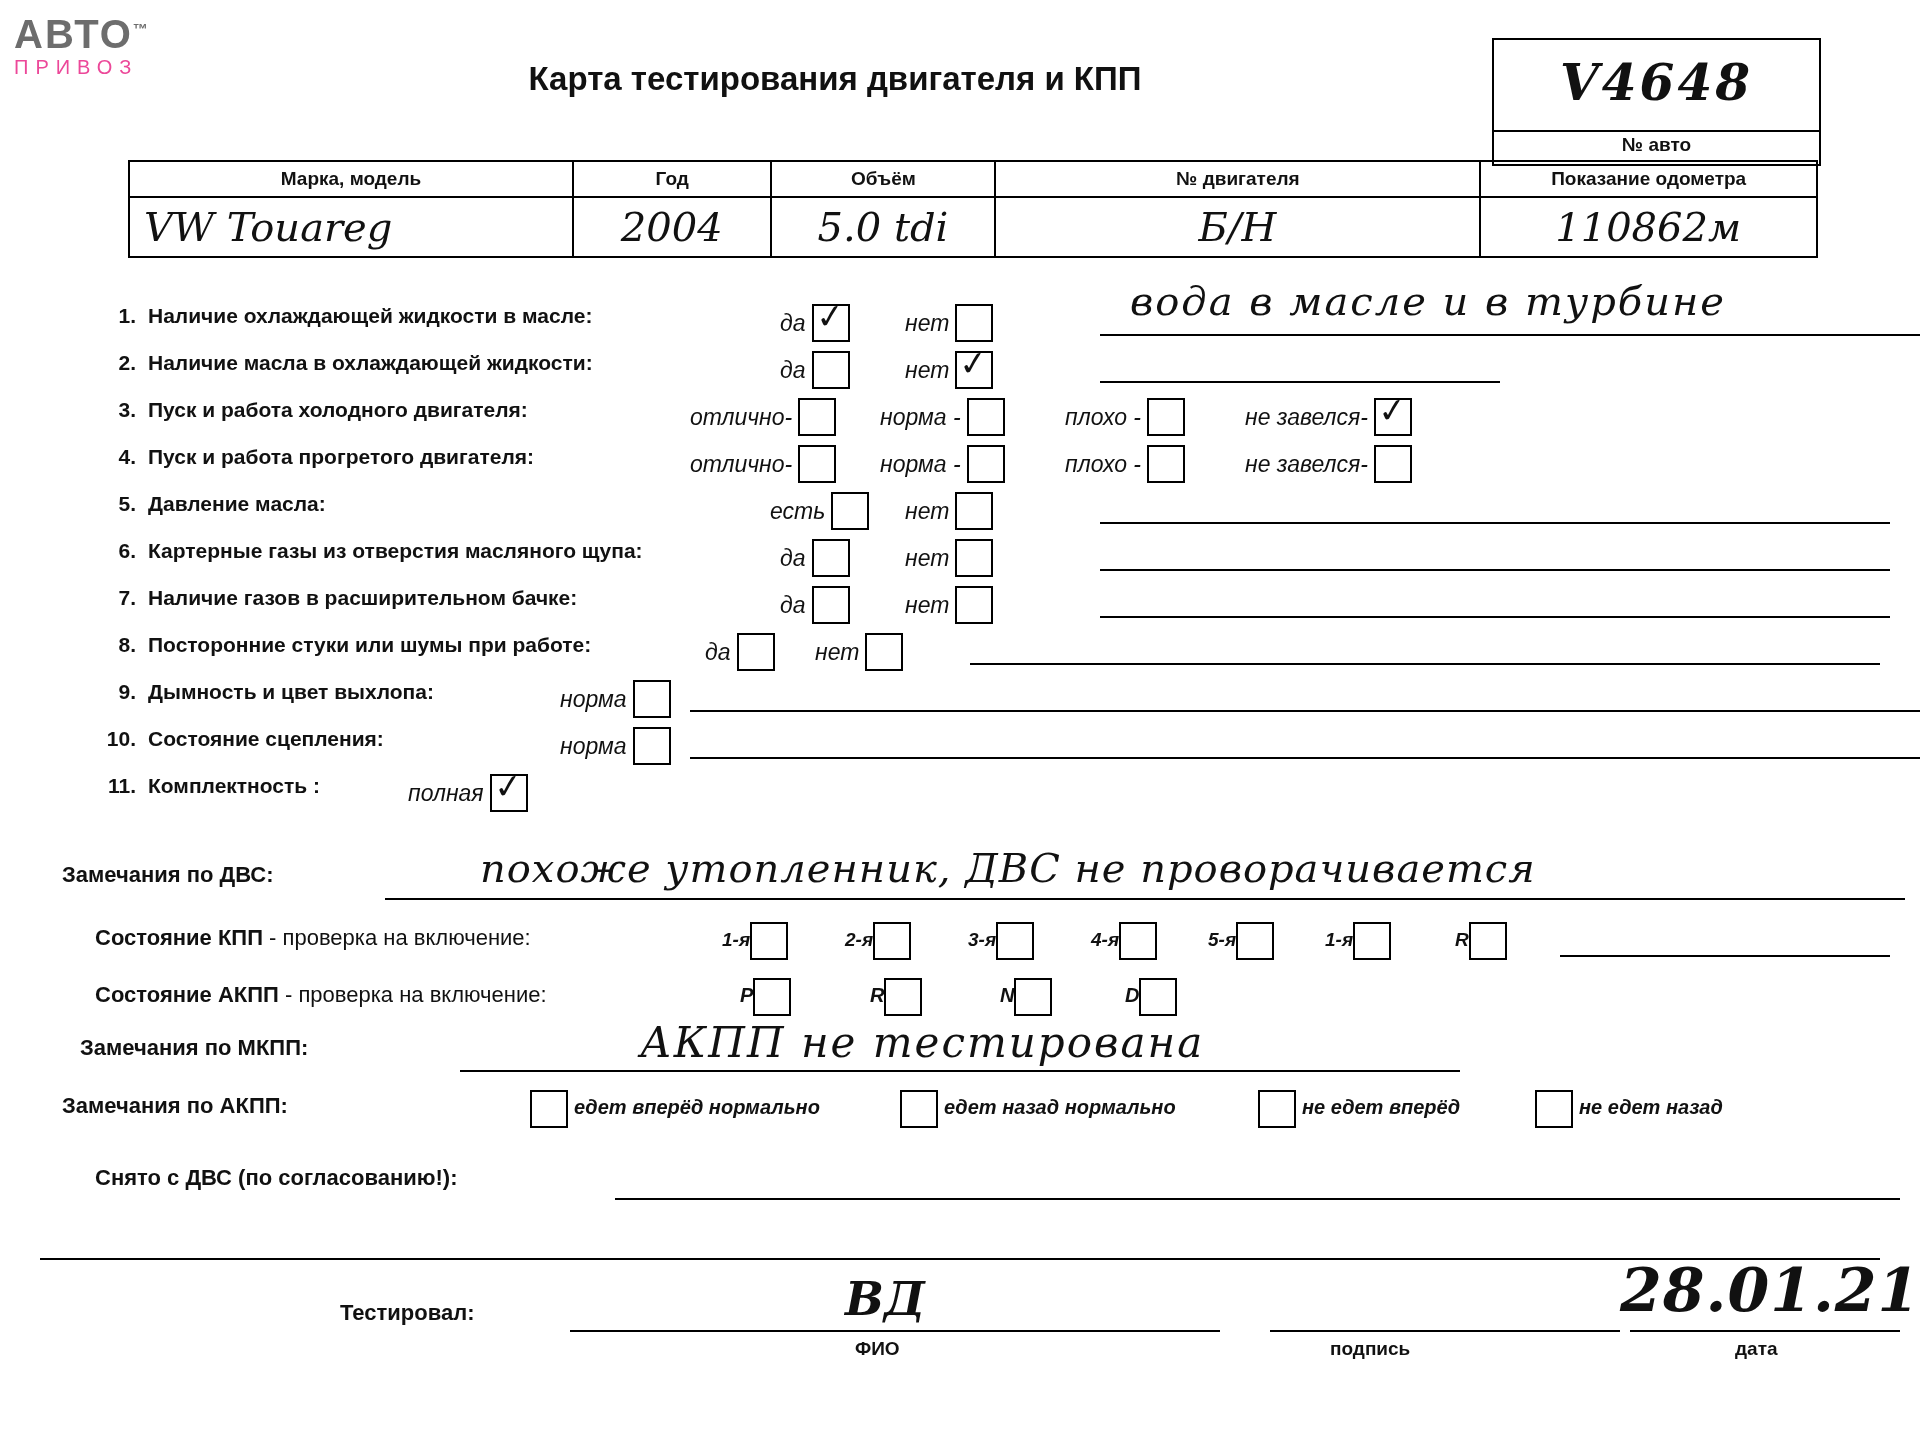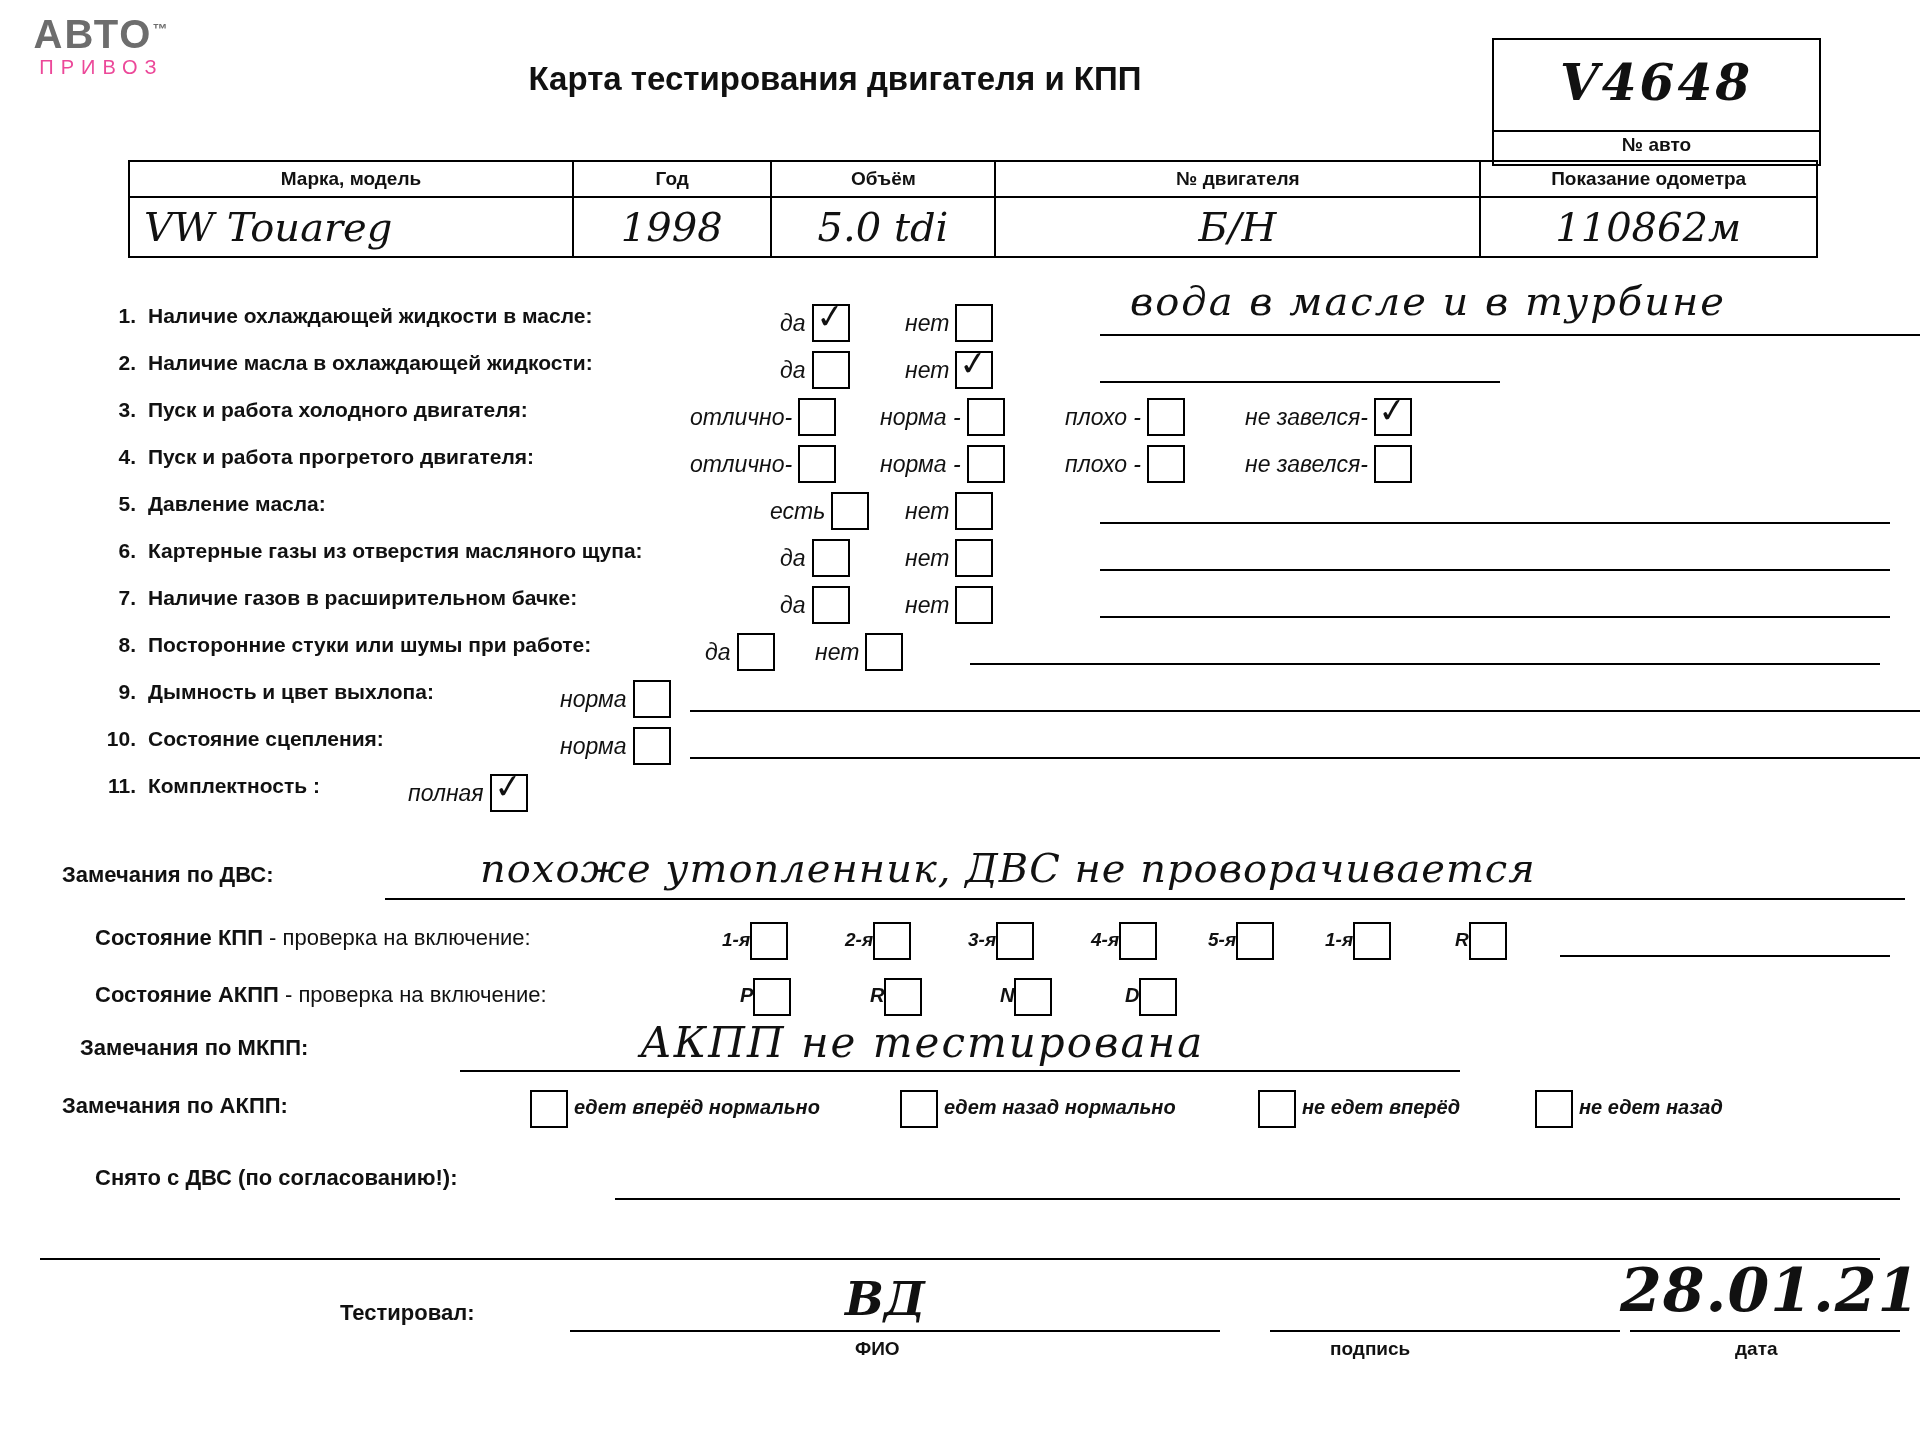--- a/index.html
+++ b/index.html
@@ -8,21 +8,21 @@
     background:#ffffff;
     font-family:"Liberation Sans", sans-serif;
     color:#111;
     position:relative;
     overflow:hidden;
   }
   .page{position:absolute;inset:0;}
 
   
   .logo{
-    position:absolute;left:14px;top:8px;width:175px;height:80px;text-align:center;
+    position:absolute;left:14px;top:8px;width:175px;height:80px;
   }
   .logo .lg-top{
     font-size:40px;font-weight:bold;letter-spacing:2px;color:#6d6d6d;
     line-height:42px;
   }
   .logo .lg-tm{font-size:15px;vertical-align:super;}
   .logo .lg-bot{
     font-size:20px;letter-spacing:7px;color:#ec4899;line-height:24px;
   }
 
@@ -131,21 +131,21 @@
     <tbody>
         <tr>
       <th style="width:430px">Марка, модель</th>
       <th style="width:190px">Год</th>
       <th style="width:215px">Объём</th>
       <th style="width:470px">№ двигателя</th>
       <th style="width:325px">Показание одометра</th>
     </tr>
     <tr>
       <td class="hand-cell">VW Touareg</td>
-      <td class="hand-cell c">1998</td>
+      <td class="hand-cell c">2004</td>
       <td class="hand-cell c">5.0 tdi</td>
       <td class="hand-cell c">Б/Н</td>
       <td class="hand-cell c">110862м</td>
     </tr>
   </tbody>
     </table>
 
   <div class="qlist">
 
     <div class="qrow">

